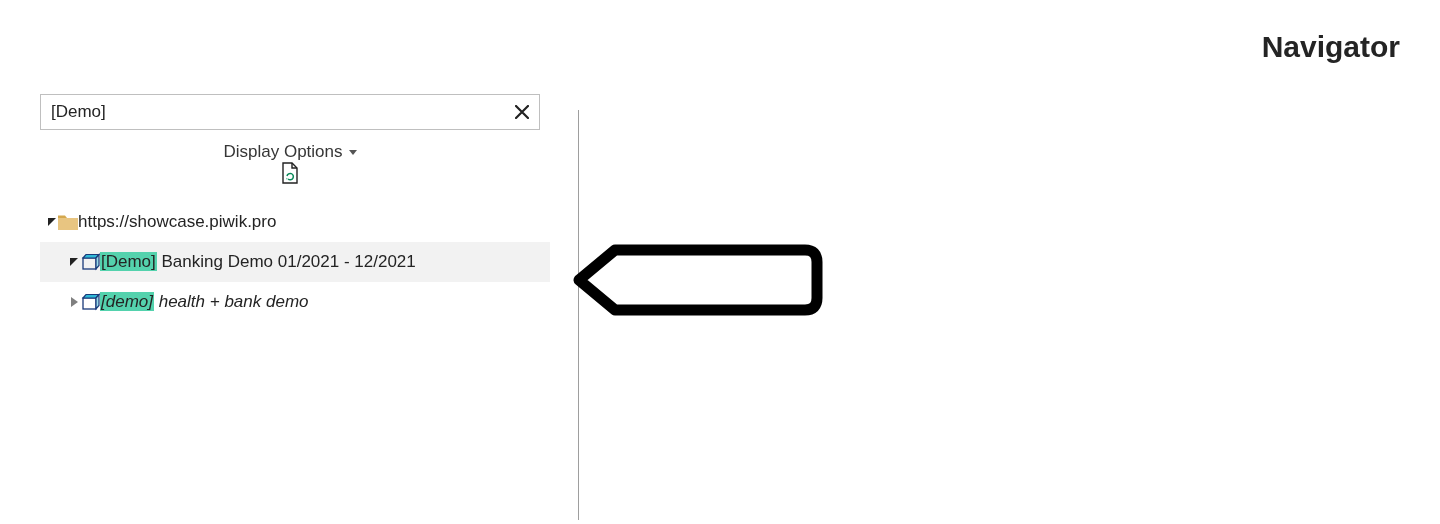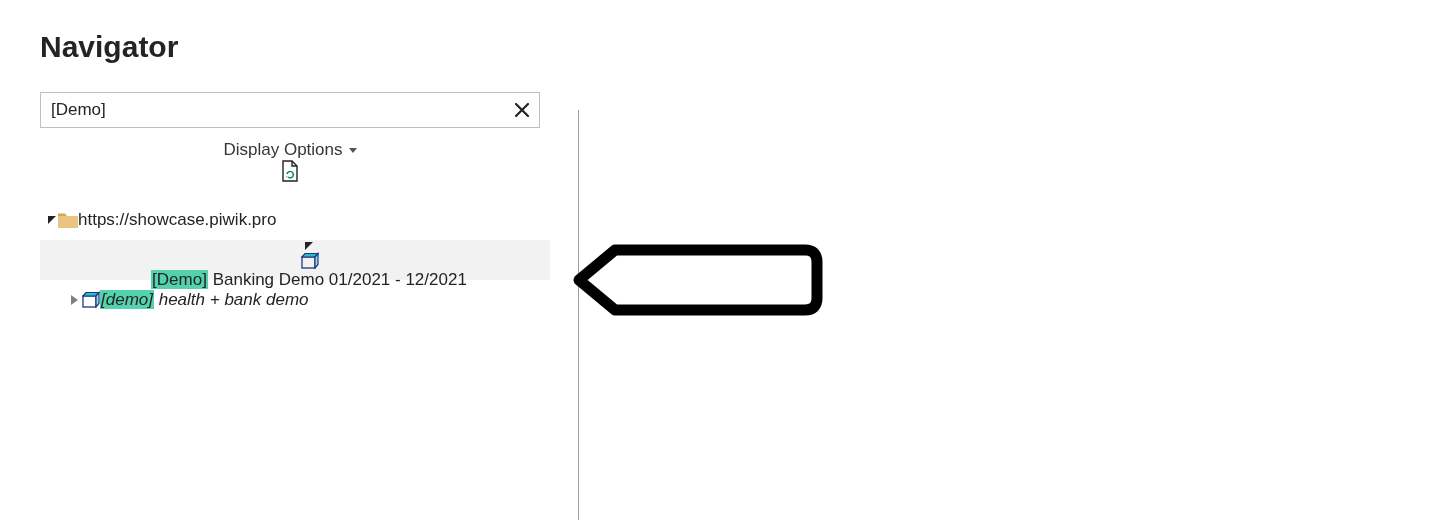--- a/index.html
+++ b/index.html
@@ -14,25 +14,26 @@
       width: 1440px;
       height: 524px;
       position: relative;
     }
     .page {
       padding: 30px 40px;
     }
     .title {
       font-size: 30px;
       font-weight: 700;
-      margin-bottom: 28px;
+      text-align: right;
     }
     .left-pane {
       width: 510px;
       position: relative;
+      margin-top: 30px;
     }
     .search-wrap {
       display: flex;
       align-items: center;
       border: 1px solid #bfbfbf;
       width: 500px;
       height: 36px;
       margin-bottom: 12px;
     }
     .search-input {
@@ -90,21 +91,21 @@
     .tree-row {
       display: flex;
       align-items: center;
       height: 40px;
       gap: 0;
     }
     .tree-row.selected {
       background: #f2f2f2;
     }
     .indent-0 { padding-left: 6px; }
-    .indent-1 { padding-left: 28px; flex-direction: column; }
+    .indent-1 { padding-left: 28px; }
     .indent-2 { padding-left: 28px; font-style: italic; }
 
     .expander {
       width: 12px;
       height: 12px;
       display: flex;
       align-items: center;
       justify-content: center;
       cursor: pointer;
     }

